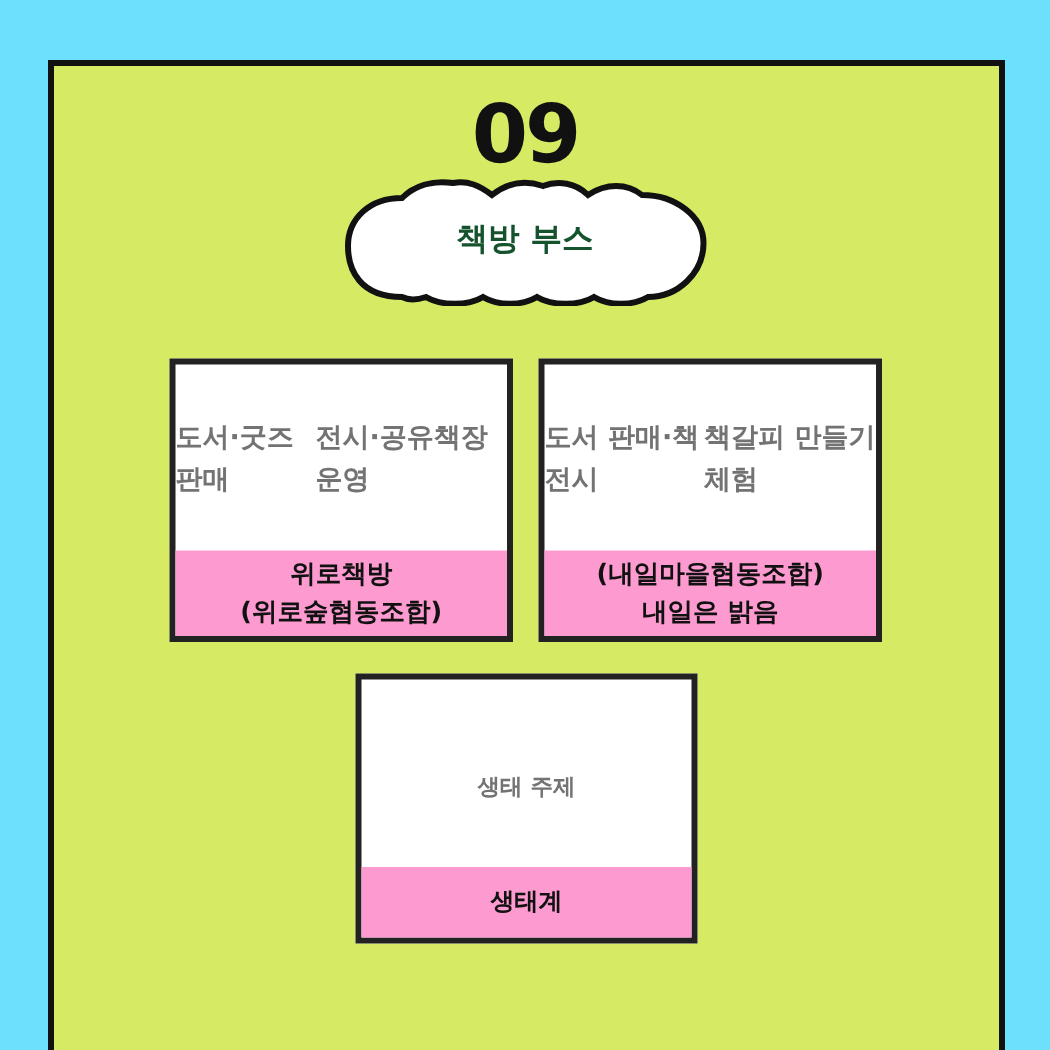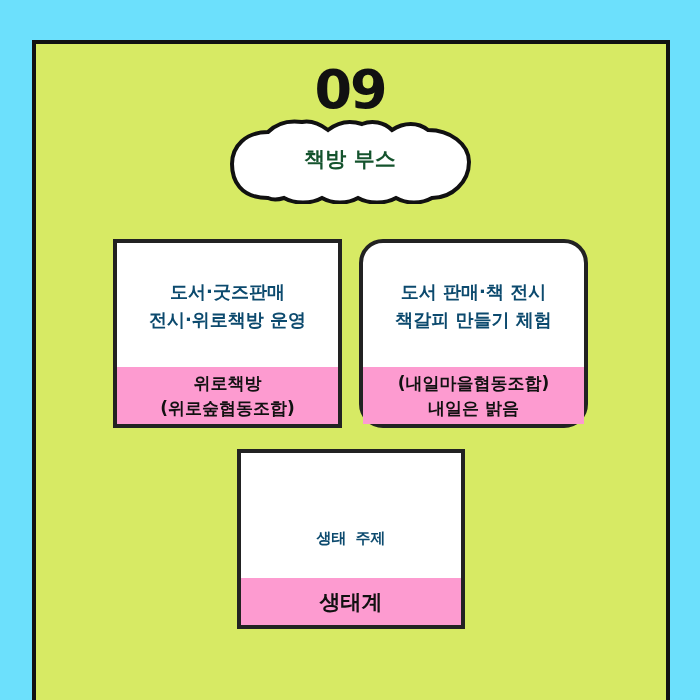--- a/index.html
+++ b/index.html
@@ -2,48 +2,48 @@
 <html><head>
 <meta charset="utf-8">
 <style>
   html, body { margin:0; padding:0; }
   body { width:700px; height:700px; background:#6ce0fc; position:relative; overflow:hidden; font-family:"DejaVu Sans","Liberation Sans",sans-serif; }
   .panel { position:absolute; left:32px; top:40px; width:630px; height:700px; background:#d7ea64; border:4px solid #111; }
   .num { position:absolute; left:0; width:700px; top:62px; text-align:center; font-size:54px; font-weight:bold; color:#111; letter-spacing:-2px; line-height:56px; }
   .cloud { position:absolute; left:228px; top:118px; width:245px; height:86px; }
   .cloud-title { position:absolute; left:0; width:700px; top:145px; text-align:center; font-size:21px; font-weight:bold; color:#14532d; }
   .card { position:absolute; background:#fff; border:4px solid #222; box-sizing:border-box; }
-  .card .desc { position:absolute; left:0; right:0; top:0; display:flex; flex-direction:column; align-items:center; justify-content:center; text-align:center; font-weight:bold; color:#0c4a6e; }
+  .card .desc { position:absolute; left:0; right:0; top:0; display:flex; flex-direction:row; align-items:center; justify-content:center; font-weight:bold; color:#737373; }
   .card .org { position:absolute; left:0; right:0; bottom:0; background:#fd9bd0; display:flex; flex-direction:column; align-items:center; justify-content:center; text-align:center; font-weight:bold; color:#111; }
   .c1 { left:113px; top:239px; width:229px; height:189px; }
-  .c2 { left:359px; top:239px; width:229px; height:189px;border-radius:24px; }
+  .c2 { left:359px; top:239px; width:229px; height:189px; }
   .c3 { left:237px; top:449px; width:228px; height:180px; }
   .c1 .desc, .c2 .desc { height:125px; font-size:18px; line-height:28px; }
   .c1 .org, .c2 .org { height:57px; font-size:17px; line-height:25px; }
-  .c3 .desc { height:125px; font-size:15px; line-height:24px; padding-top:24px;font-family:Liberation Mono, monospace; }
-  .c3 .org { height:47px; font-size:21px; }
+  .c3 .desc { height:125px; font-size:15px; line-height:24px; padding-top:8px; }
+  .c3 .org { height:47px; font-size:16px; }
 </style>
 </head>
 <body>
 
 <div class="panel"></div>
 
 <div class="num">09</div>
 
 <svg class="cloud" viewBox="0 0 245 86">
   <g fill="#fff" stroke="#111" stroke-width="4">
     <path d="M40,80 C12,80 4,62 4,46 C4,28 18,14 40,14 C48,6 60,2 74,4 C84,2 92,6 100,12 C110,4 122,2 134,6 C144,2 156,4 164,12 C176,4 190,4 200,12 C222,12 241,26 241,44 C241,64 224,80 204,80 C194,86 178,86 168,80 C158,86 140,86 130,80 C120,86 104,86 94,80 C84,86 66,86 56,80 C50,82 44,82 40,80 Z"></path>
   </g>
 </svg>
 <div class="cloud-title">책방 부스</div>
 
 <div class="card c1">
   <div class="desc">
     <span>도서·굿즈판매</span>
-    <span>전시·위로책방 운영</span>
+    <span>전시·공유책장 운영</span>
   </div>
   <div class="org">
     <span>위로책방</span>
     <span>(위로숲협동조합)</span>
   </div>
 </div>
 
 <div class="card c2">
   <div class="desc">
     <span>도서 판매·책 전시</span>

